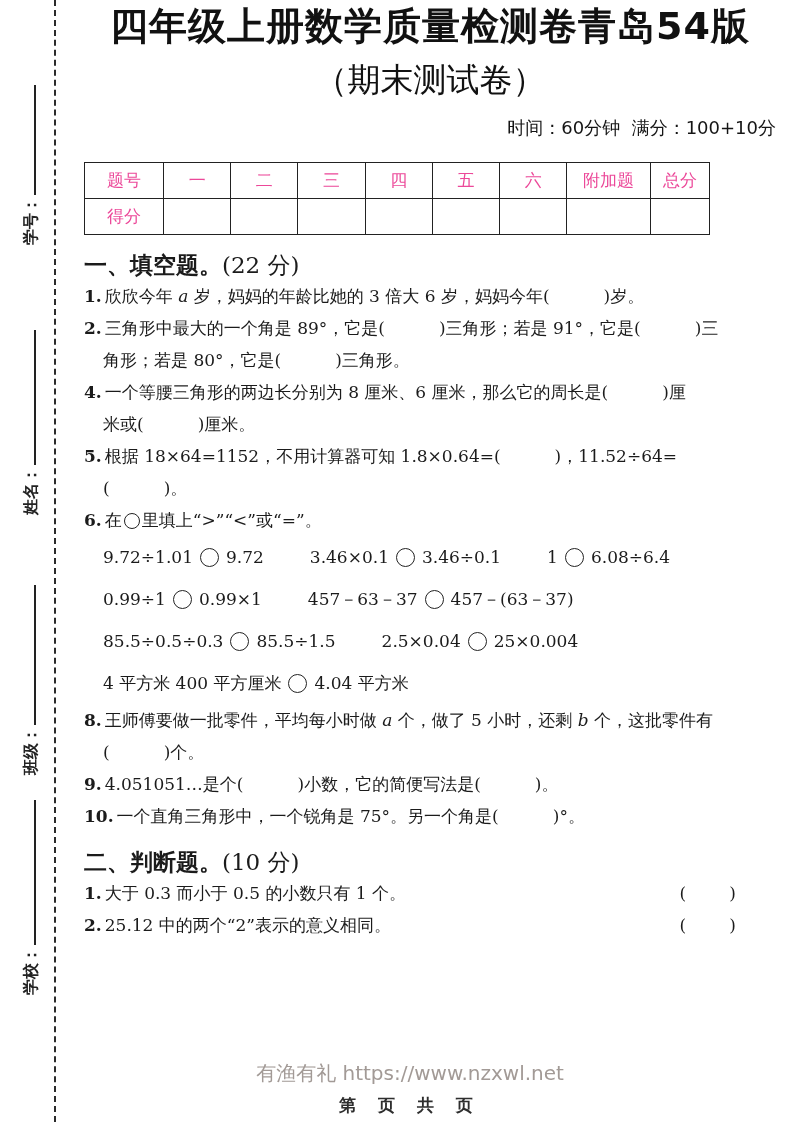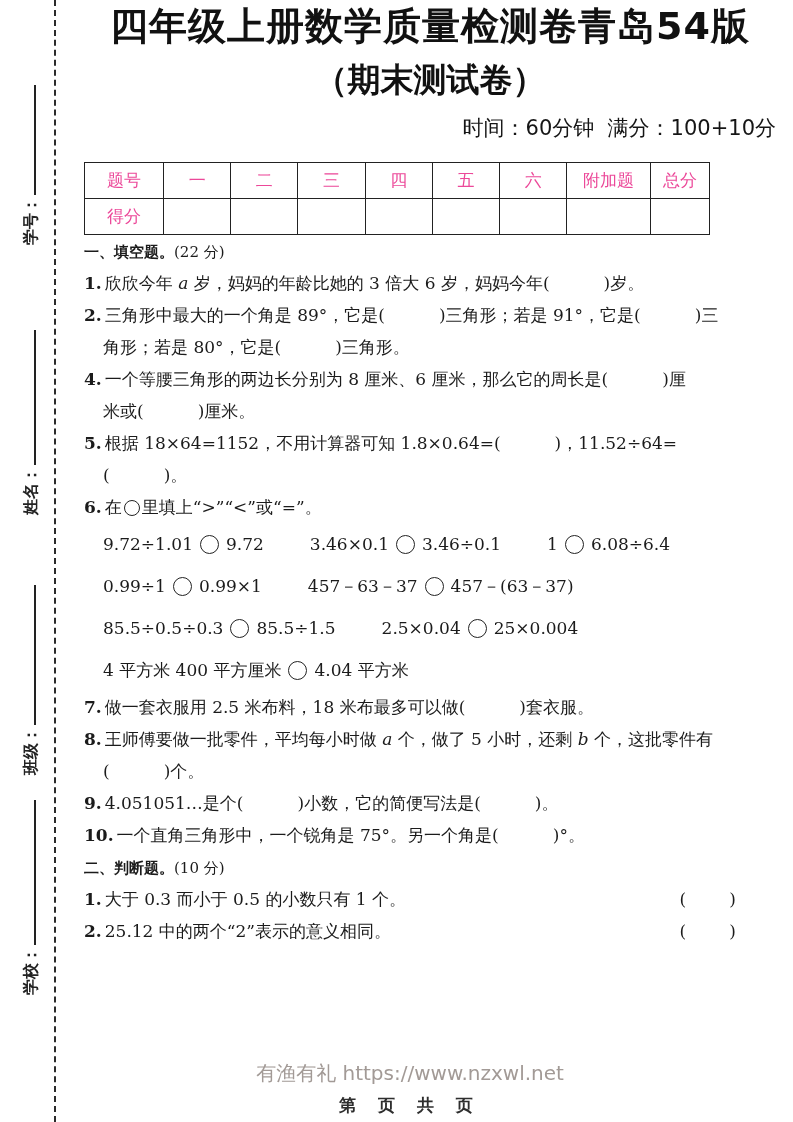--- a/index.html
+++ b/index.html
@@ -38,40 +38,40 @@
 
   .title {
     text-align:center;
     font-family:"DejaVu Sans","Liberation Sans",sans-serif;
     font-weight:bold; font-size:38px; line-height:52px;
     letter-spacing:1px; color:#111;
   }
   .subtitle {
     text-align:center;
     font-family:"DejaVu Sans","Liberation Sans",sans-serif;
-    font-weight:bold; font-size:33px; line-height:48px;
+    font-weight:normal; font-size:33px; line-height:48px;
     margin-top:4px; color:#111;
   }
   .meta {
     text-align:right;
     font-family:"DejaVu Sans","Liberation Sans",sans-serif;
-    font-size:21px; line-height:24px; margin-top:12px; color:#151515;
+    font-size:18px; line-height:24px; margin-top:12px; color:#151515;
     white-space:pre-wrap;
   }
 
   table.score {
     width:626px; border-collapse:collapse; margin-top:22px;
     font-family:"DejaVu Sans","Liberation Sans",sans-serif;
     font-size:17px; color:#ec4899;
   }
   table.score td {
     border:1.5px solid #222; height:36px; text-align:center; vertical-align:middle;
   }
 
-  .sec-head { margin-top:2px; font-size:15px; line-height:30px; white-space:pre-wrap; }
+  .sec-head { margin-top:15px; font-size:23px; line-height:30px; white-space:pre-wrap; }
   .sec-head .sec-title {
     font-family:"DejaVu Sans","Liberation Sans",sans-serif; font-weight:bold;
   }
   .sec-head .sec-score { font-family:"DejaVu Serif","Liberation Serif",serif; }
 
   .q-line { font-size:17px; line-height:32px; white-space:pre-wrap; }
   .q-cont { padding-left:19px; }
   .qnum { font-weight:bold; padding-right:3px; }
   .qvar { font-style:italic; }
 
@@ -177,21 +177,20 @@
     <div class="q-line"><span class="qnum">6.</span><span>在</span><span class="circ circ-sm"></span><span>里填上“&gt;”“&lt;”或“=”。</span></div>
 
     <div class="cmp-row"><span class="cmp-pair"><span>9.72÷1.01</span><span class="circ"></span><span>9.72</span></span><span class="cmp-pair"><span>3.46×0.1</span><span class="circ"></span><span>3.46÷0.1</span></span><span class="cmp-pair"><span>1</span><span class="circ"></span><span>6.08÷6.4</span></span></div>
 
     <div class="cmp-row"><span class="cmp-pair"><span>0.99÷1</span><span class="circ"></span><span>0.99×1</span></span><span class="cmp-pair"><span>457－63－37</span><span class="circ"></span><span>457－(63－37)</span></span></div>
 
     <div class="cmp-row"><span class="cmp-pair"><span>85.5÷0.5÷0.3</span><span class="circ"></span><span>85.5÷1.5</span></span><span class="cmp-pair"><span>2.5×0.04</span><span class="circ"></span><span>25×0.004</span></span></div>
 
     <div class="cmp-row"><span class="cmp-pair"><span>4 平方米 400 平方厘米</span><span class="circ"></span><span>4.04 平方米</span></span></div>
 
-    <div class="q-line"><span class="qnum">7.</span><span>做一套衣服用 2.5 米布料，18 米布最多可以做(          )套衣服。</span></div>
 
     <div class="q-line"><span class="qnum">8.</span><span>王师傅要做一批零件，平均每小时做 </span><span class="qvar">a</span><span> 个，做了 5 小时，还剩 </span><span class="qvar">b</span><span> 个，这批零件有</span></div>
     <div class="q-line q-cont">(          )个。</div>
 
     <div class="q-line"><span class="qnum">9.</span><span>4.051051…是个(          )小数，它的简便写法是(          )。</span></div>
 
     <div class="q-line"><span class="qnum">10.</span><span>一个直角三角形中，一个锐角是 75°。另一个角是(          )°。</span></div>
 
     <div class="sec-head"><span class="sec-title">二、判断题。</span><span class="sec-score">(10 分)</span></div>
 

